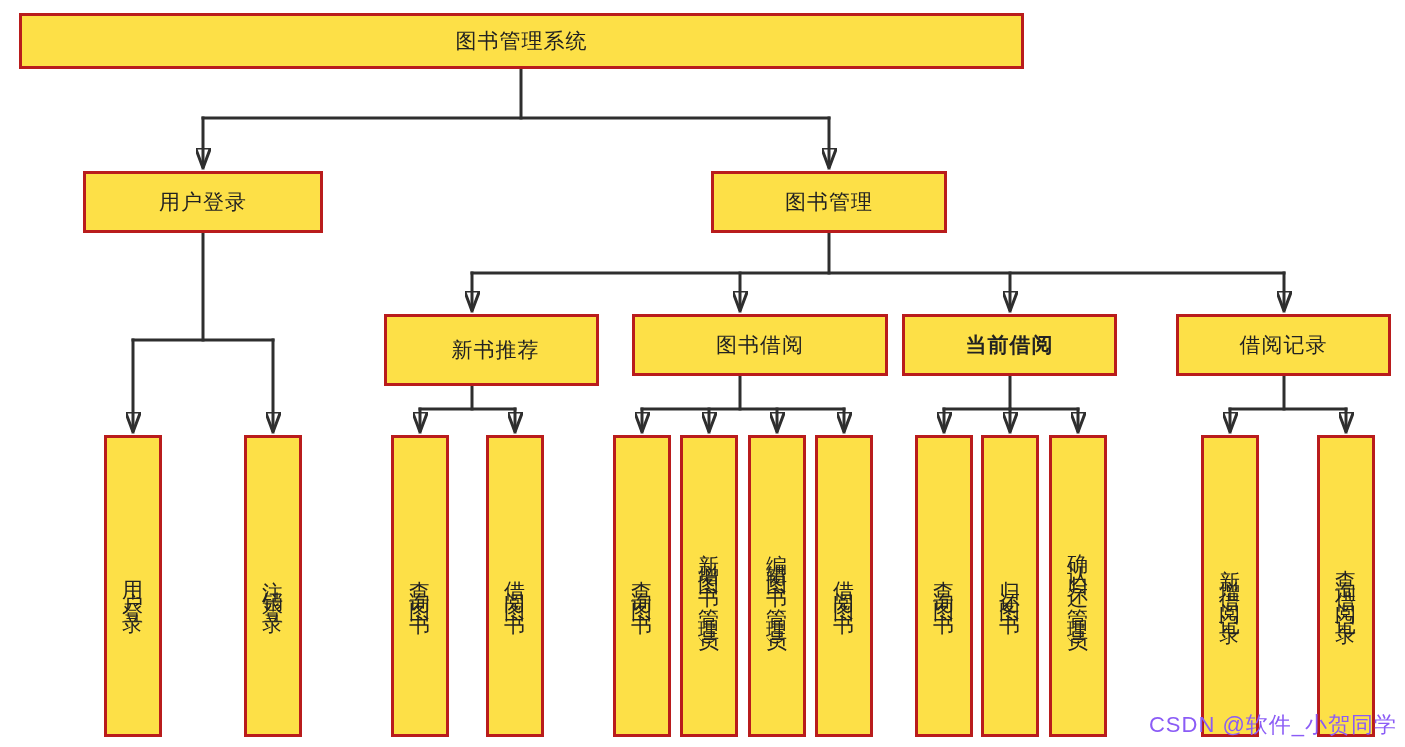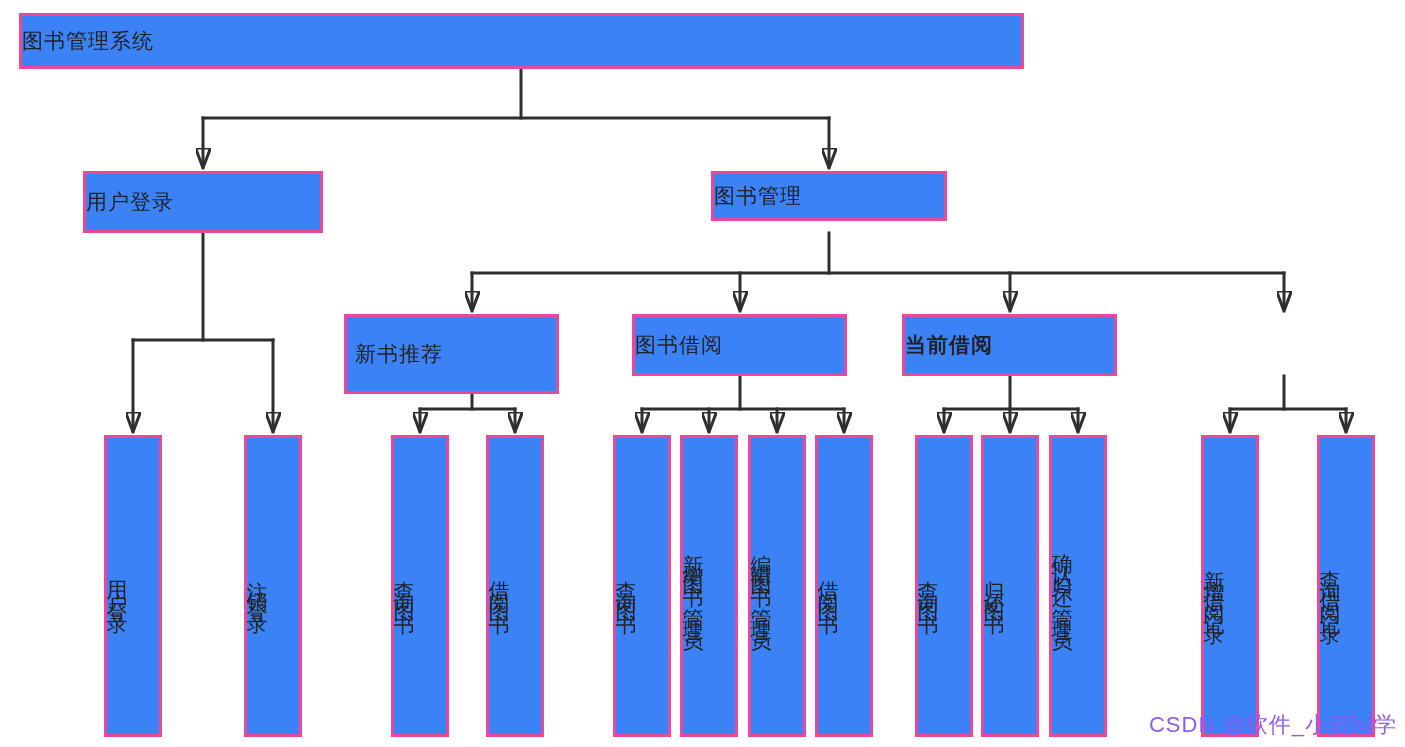--- a/index.html
+++ b/index.html
@@ -18,25 +18,26 @@
     width: 1405px; height: 747px;
   }
   svg.wires path {
     stroke: #2e2e2e;
     stroke-width: 3;
     fill: none;
     stroke-linecap: square;
   }
   .node {
     position: absolute;
-    background: #3b82f6;
-    border: 3px solid #ec4899;
+    background: #fde047;
+    border: 3px solid #b91c1c;
     box-sizing: border-box;
     display: flex;
     align-items: center;
+    justify-content: center;
   }
   .hbox {
     font-size: 21px;
     letter-spacing: 1px;
     white-space: nowrap;
   }
   .vbox span {
     writing-mode: vertical-rl;
     text-orientation: mixed;
     font-size: 21px;
@@ -108,32 +109,35 @@
     <path d="M1346,409 V432" marker-end="url(#arrow)"></path>
   </svg>
 
   <div class="node hbox" style="left:19px; top:13px; width:1005px; height:56px;">
     <span>图书管理系统</span>
   </div>
 
   <div class="node hbox" style="left:83px; top:171px; width:240px; height:62px;">
     <span>用户登录</span>
   </div>
-  <div class="node hbox" style="left:711px; top:171px; width:236px; height:50px;">
+  <div class="node hbox" style="left:711px; top:171px; width:236px; height:62px;">
     <span>图书管理</span>
   </div>
 
-  <div class="node hbox" style="left:344px; top:314px; width:215px; height:80px;padding-left:8px;">
+  <div class="node hbox" style="left:384px; top:314px; width:215px; height:72px;padding-left:8px;">
     <span>新书推荐</span>
   </div>
-  <div class="node hbox" style="left:632px; top:314px; width:215px; height:62px;">
+  <div class="node hbox" style="left:632px; top:314px; width:256px; height:62px;">
     <span>图书借阅</span>
   </div>
   <div class="node hbox" style="left:902px; top:314px; width:215px; height:62px;font-weight:bold;">
     <span>当前借阅</span>
+  </div>
+  <div class="node hbox" style="left:1176px; top:314px; width:215px; height:62px;">
+    <span>借阅记录</span>
   </div>
 
   <div class="node vbox" style="left:104px; top:435px; width:58px; height:302px;">
     <span>用户登录</span>
   </div>
   <div class="node vbox" style="left:244px; top:435px; width:58px; height:302px;">
     <span>注销登录</span>
   </div>
 
   <div class="node vbox" style="left:391px; top:435px; width:58px; height:302px;">

